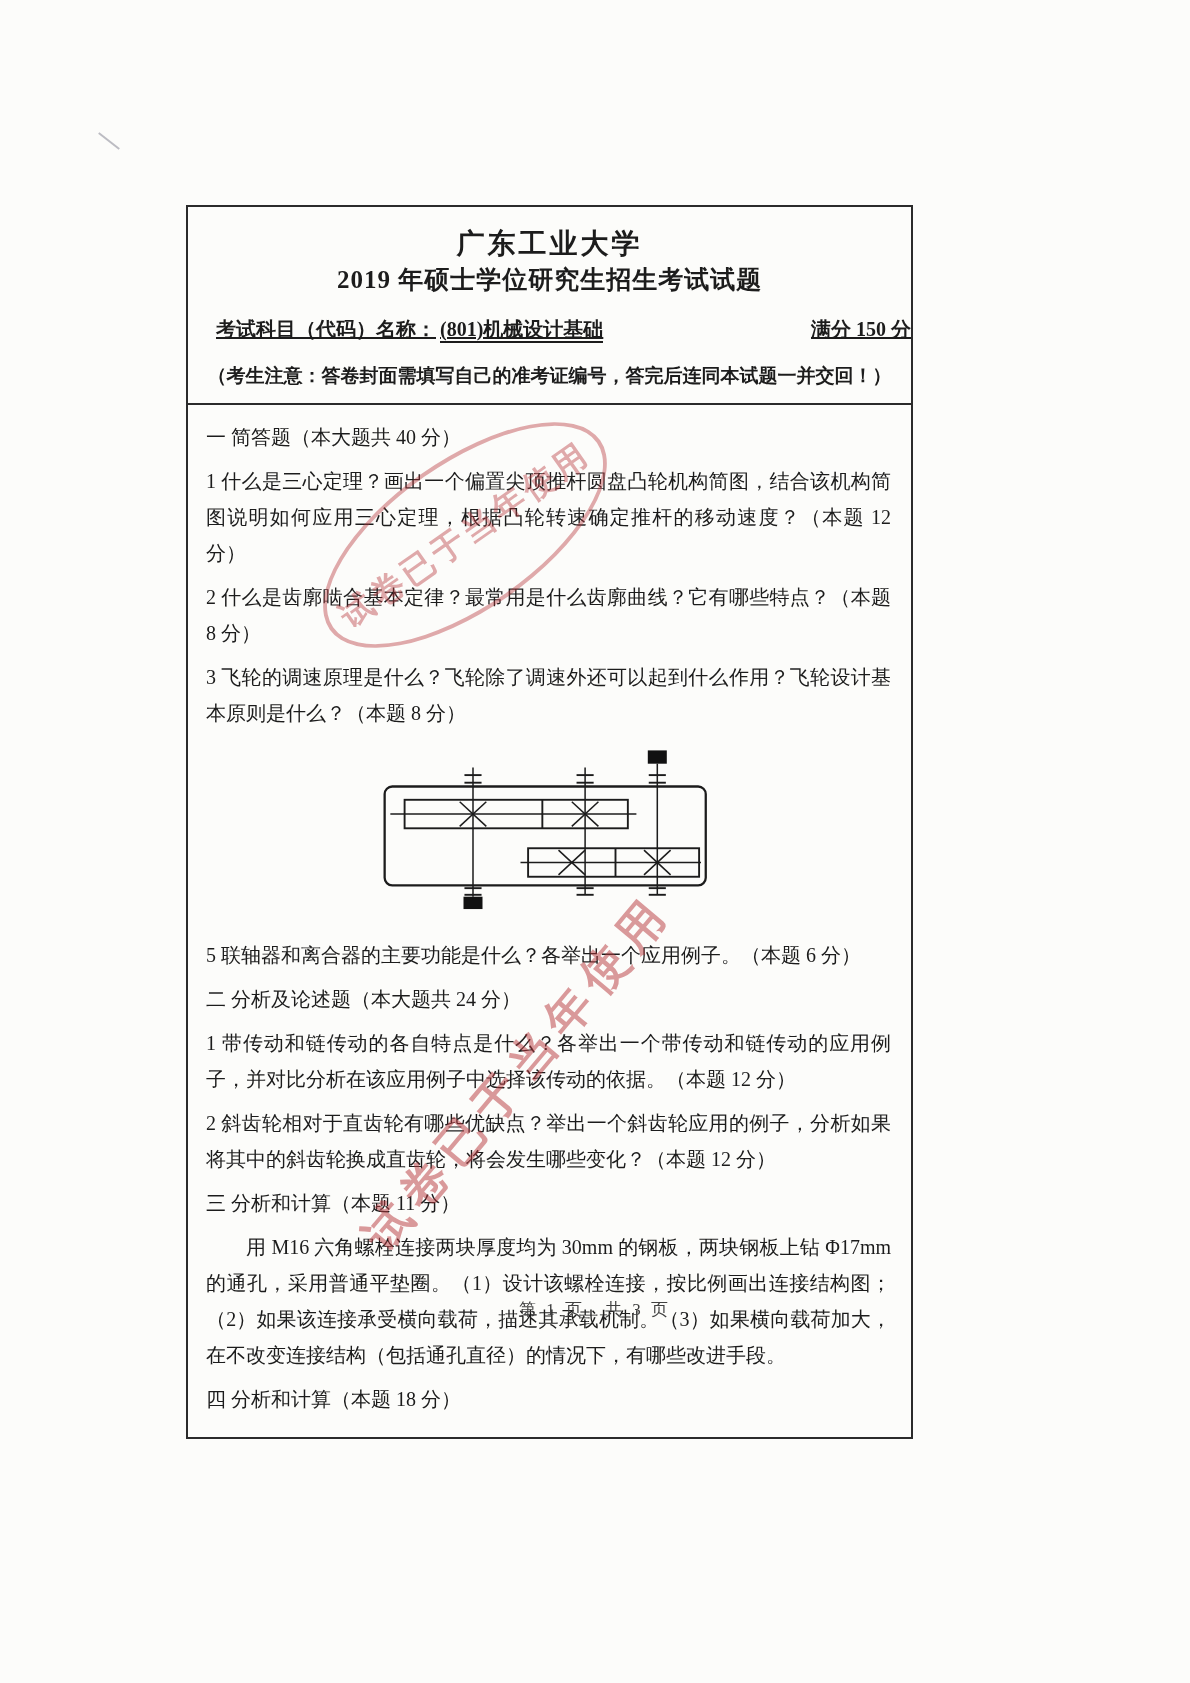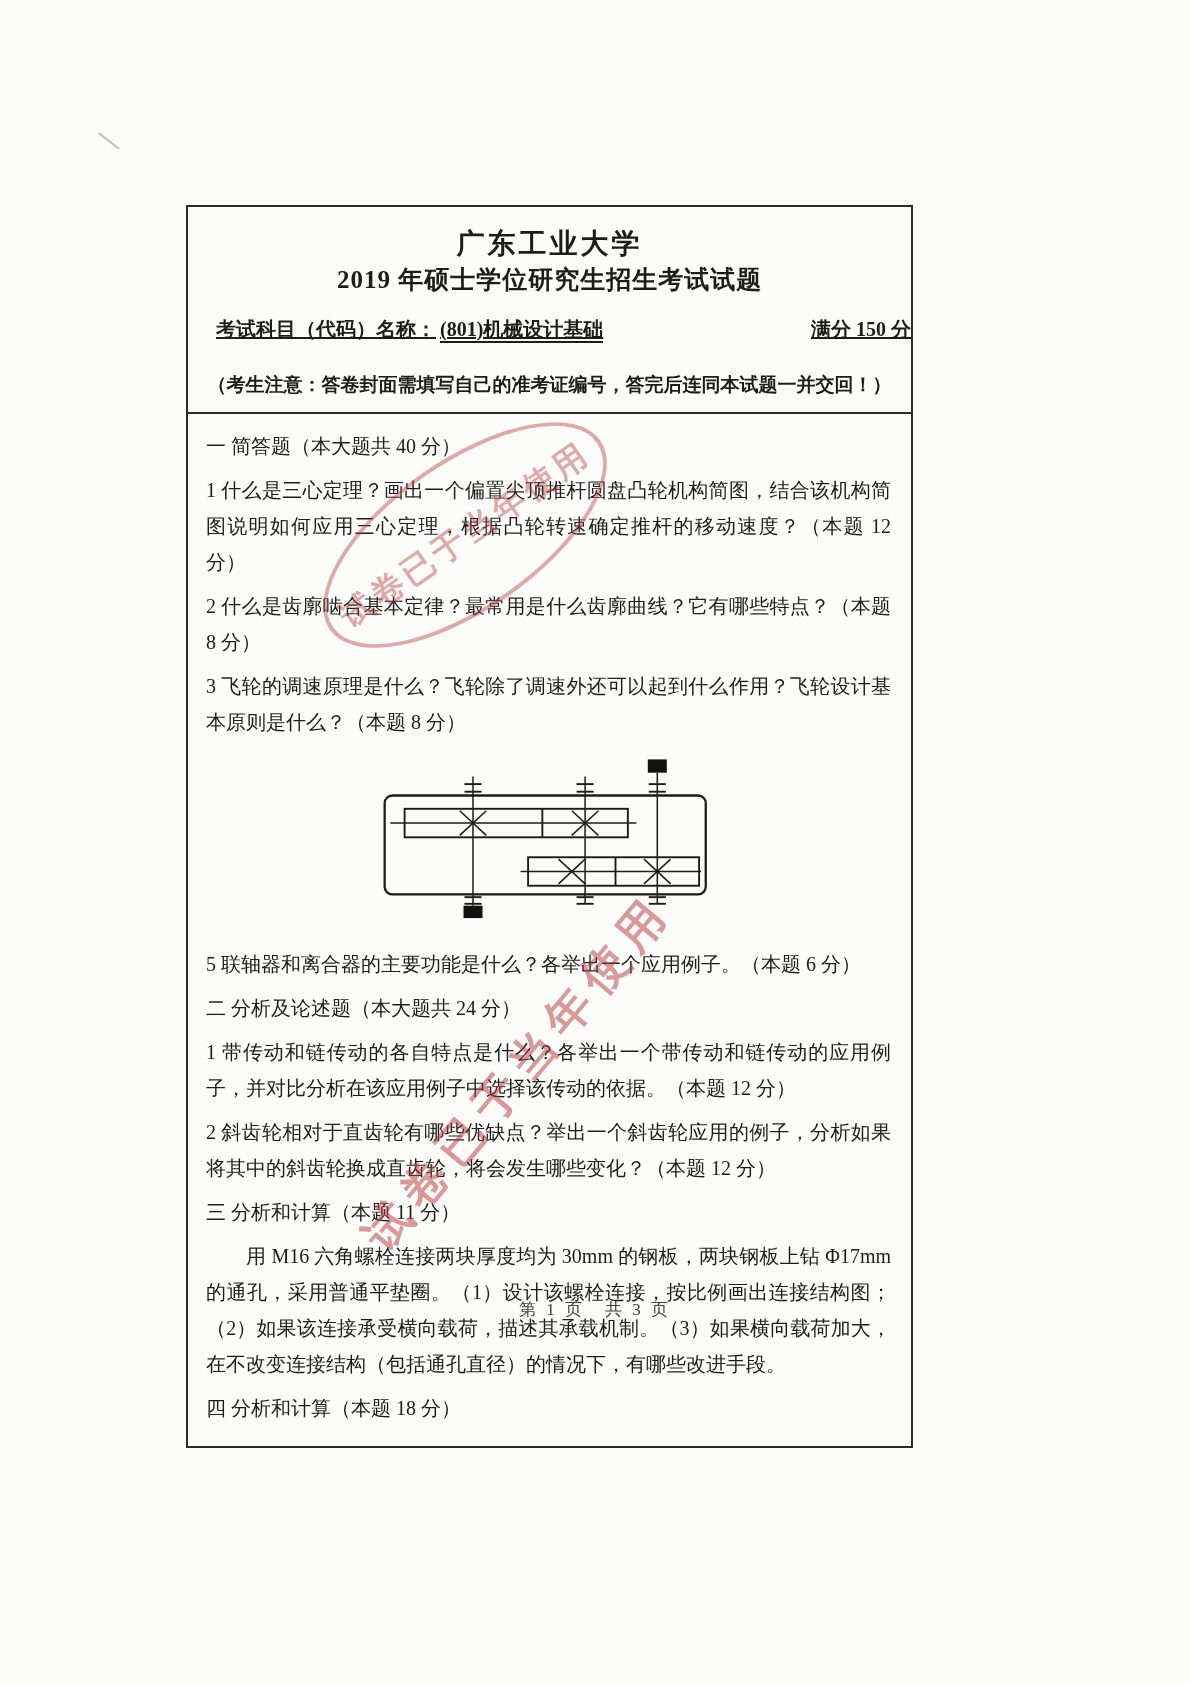--- a/index.html
+++ b/index.html
@@ -36,21 +36,21 @@
   }
   .subject-row {
     display: flex; justify-content: space-between; align-items: baseline;
     margin-top: 20px; padding-left: 28px; font-size: 20px; font-weight: bold; text-decoration: underline;
   }
   .subject-name {
     border-bottom: 2px solid #1c1c1c; padding-bottom: 1px; margin-left: 4px;
   }
   .full-score { }
   .notice {
-    text-align: center; font-size: 19px; font-weight: bold; margin-top: 29px;
+    text-align: center; font-size: 19px; font-weight: bold; margin-top: 20px;
   }
   .body-text {
     padding: 6px 12px 0 10px;
     font-size: 20px;
     line-height: 36px;
     text-align: justify;
   }
   .body-text p { margin: 8px; }
   .indent-first { text-indent: 2em; }
   .diagram-wrap {

